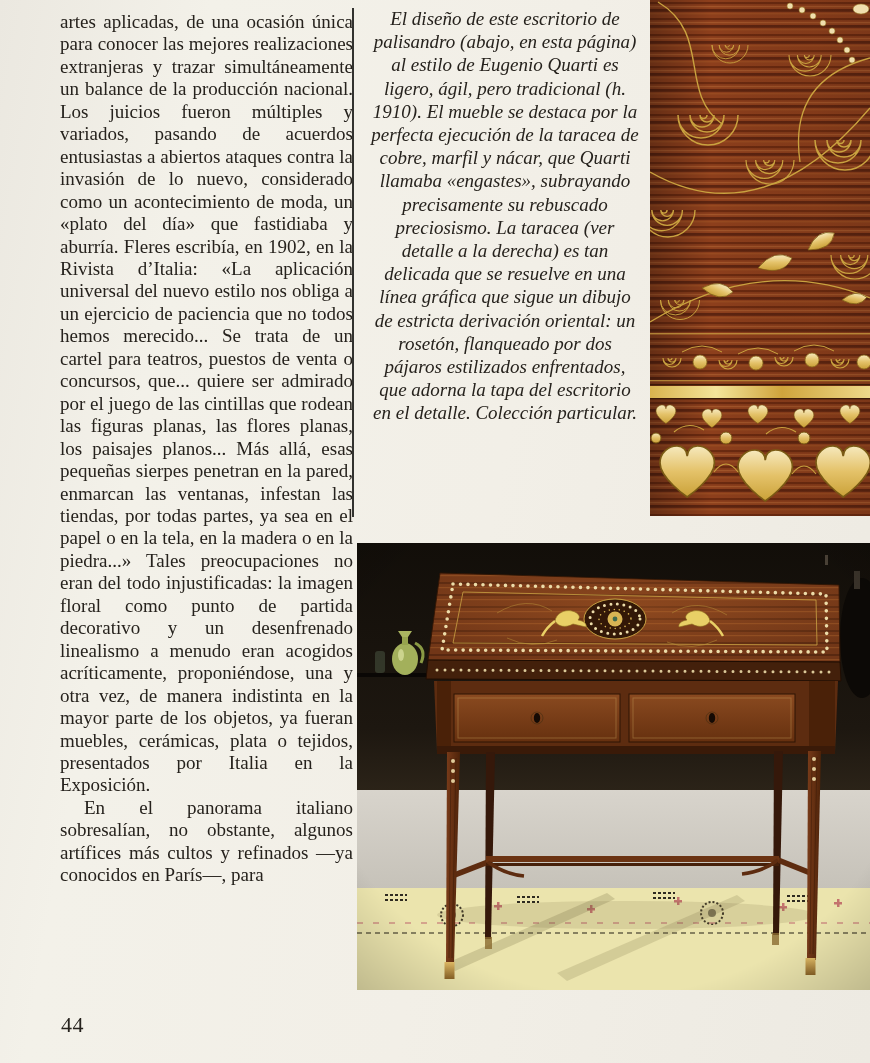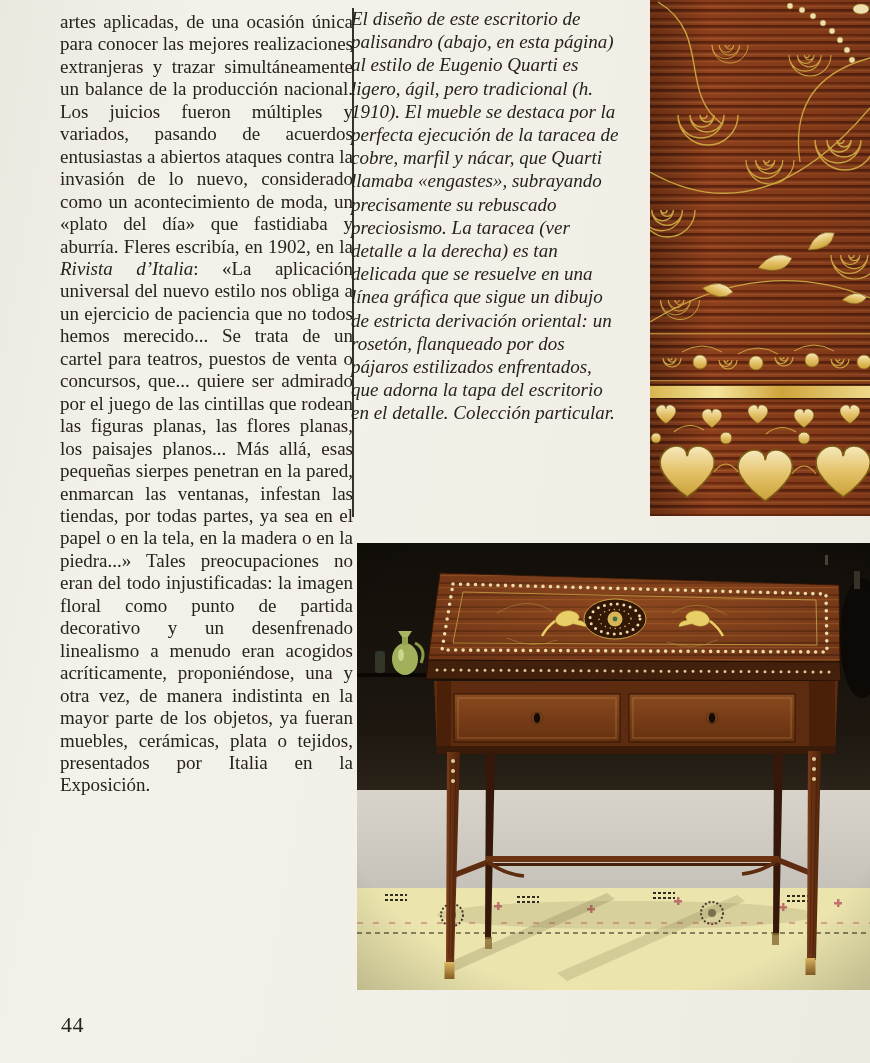--- a/index.html
+++ b/index.html
@@ -7,38 +7,39 @@
     position:relative;width:870px;height:1063px;overflow:hidden;
     background:linear-gradient(100deg,#ebe8e0 0%,#f3f1e9 20%,#f2efe7 55%,#edeae2 100%);
     font-family:"Liberation Serif", serif;color:#26221d;
   }
   .body-text{
     position:absolute;left:60px;top:11px;width:293px;
     font-size:19px;line-height:22.45px;text-align:justify;
   }
   .body-text p{margin:0;padding:0;}
   .body-text p.indented{text-indent:24px;}
-  .body-text .ital{font-style:italic;}
+  .body-text .ital{}
   .caption-rule{position:absolute;left:352px;top:8px;width:2px;height:509px;background:#32322f;}
   .caption{
-    position:absolute;left:351px;top:7px;width:268px;
-    font-size:19px;line-height:23.2px;font-style:italic;text-align:left;
+    position:absolute;left:371px;top:7px;width:268px;
+    font-size:19px;line-height:23.2px;font-style:italic;text-align:center;
   }
   .page-number{position:absolute;left:61px;top:1012px;font-size:22px;letter-spacing:.5px;}
   .fig{position:absolute;display:block;}
   #fig-marquetry{left:650px;top:0px;}
   #fig-desk{left:357px;top:543px;}
 </style>
 </head>
 <body>
 
 <div class="page">
 
   <div class="body-text">
     <p><span>artes aplicadas, de una ocasión única para conocer las mejores realizaciones extranjeras y trazar simultáneamente un balance de la producción nacional. Los juicios fueron múltiples y variados, pasando de acuerdos entusiastas a abiertos ataques contra la invasión de lo nuevo, considerado como un acontecimiento de moda, un «plato del día» que fastidiaba y aburría. Fleres escribía, en 1902, en la </span><span class="ital">Rivista d’Italia</span><span>: «La aplicación universal del nuevo estilo nos obliga a un ejercicio de paciencia que no todos hemos merecido... Se trata de un cartel para teatros, puestos de venta o concursos, que... quiere ser admirado por el juego de las cintillas que rodean las figuras planas, las flores planas, los paisajes planos... Más allá, esas pequeñas sierpes penetran en la pared, enmarcan las ventanas, infestan las tiendas, por todas partes, ya sea en el papel o en la tela, en la madera o en la piedra...» Tales preocupaciones no eran del todo injustificadas: la imagen floral como punto de partida decorativo y un desenfrenado linealismo a menudo eran acogidos acríticamente, proponiéndose, una y otra vez, de manera indistinta en la mayor parte de los objetos, ya fueran muebles, cerámicas, plata o tejidos, presentados por Italia en la Exposición.</span></p>
+    <p class="indented">En el panorama italiano sobresalían, no obstante, algunos artífices más cultos y refinados —ya conocidos en París—, para</p>
   </div>
 
   <div class="caption-rule"></div>
   <div class="caption">El diseño de este escritorio de palisandro (abajo, en esta página) al estilo de Eugenio Quarti es ligero, ágil, pero tradicional (h. 1910). El mueble se destaca por la perfecta ejecución de la taracea de cobre, marfil y nácar, que Quarti llamaba «engastes», subrayando precisamente su rebuscado preciosismo. La taracea (ver detalle a la derecha) es tan delicada que se resuelve en una línea gráfica que sigue un dibujo de estricta derivación oriental: un rosetón, flanqueado por dos pájaros estilizados enfrentados, que adorna la tapa del escritorio en el detalle. Colección particular.</div>
 
   <svg id="fig-marquetry" class="fig" width="220" height="516" viewBox="0 0 220 516" role="img">
     <defs>
       <pattern id="mgrain" width="220" height="16" patternUnits="userSpaceOnUse">
         <rect width="220" height="16" fill="#8d3f1c"></rect>
         <rect y="2" width="220" height="2.2" fill="#6b2a10"></rect>

